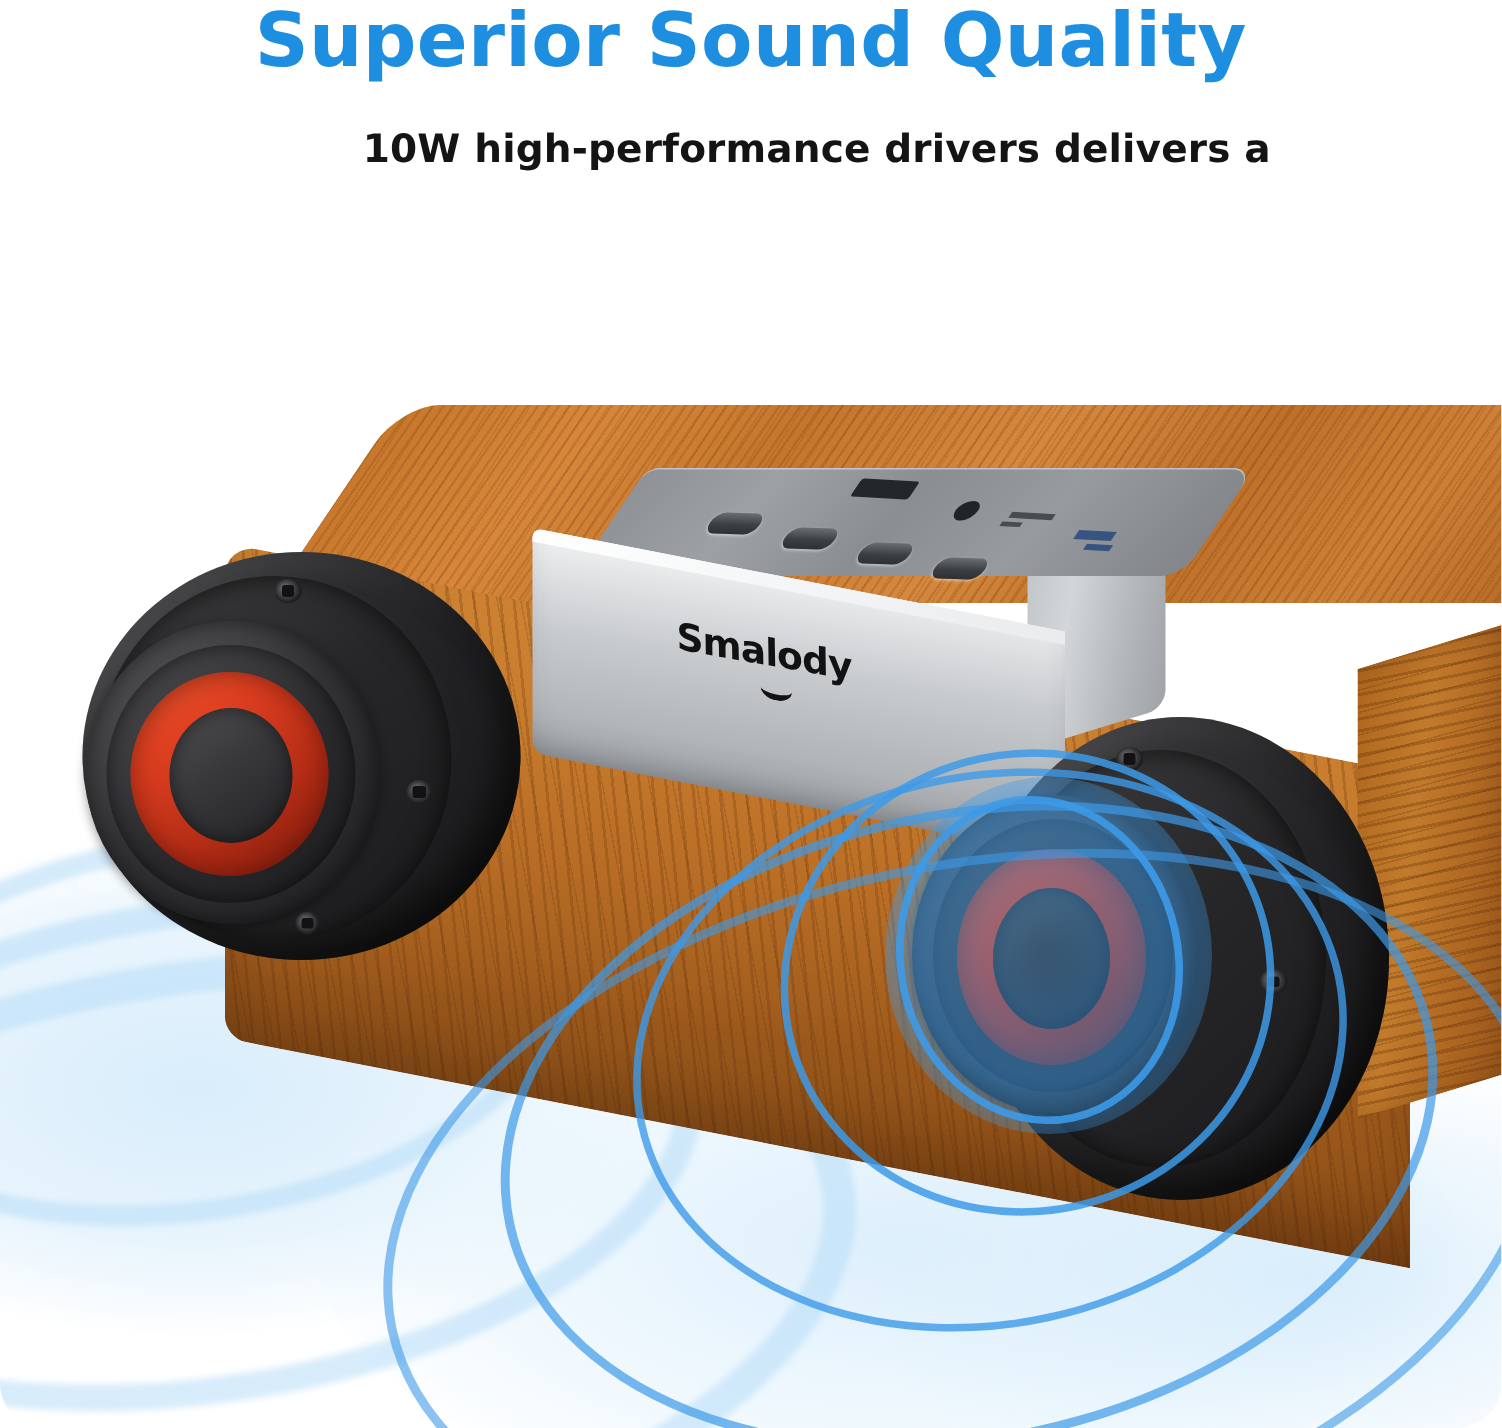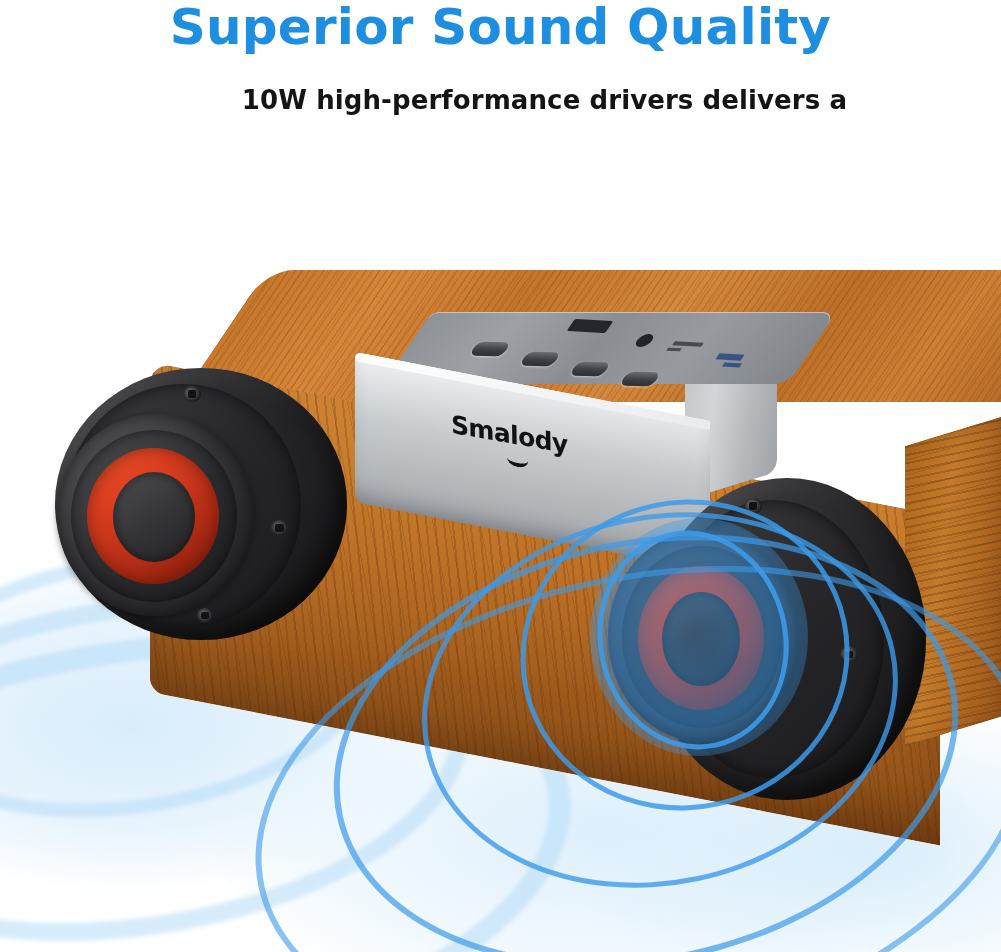--- a/index.html
+++ b/index.html
@@ -1,17 +1,17 @@
 <!DOCTYPE html>
 <html><head>
 <meta charset="utf-8">
 <style>
   html,body{margin:0;padding:0;background:#fff;}
   body{width:1001px;height:952px;overflow:hidden;font-family:"Liberation Sans",sans-serif;}
-  #stage{position:relative;width:1001px;height:952px;background:#fff;overflow:hidden;}
+  #stage{position:relative;width:1001px;height:952px;background:#fff;overflow:hidden;border-radius:30px;}
 
   
   .hdr{position:absolute;left:0;width:1001px;text-align:center;}
   #title{top:-2px;font-size:50px;font-weight:700;color:#1E8FE0;letter-spacing:.2px;
          font-family:"DejaVu Sans","Liberation Sans",sans-serif;}
   #sub{top:82px;font-size:26px;font-weight:700;color:#141414;line-height:1.42;
        font-family:"DejaVu Sans","Liberation Sans",sans-serif;letter-spacing:.1px;padding-left:44px;}
   #sub span{display:block;}
 
   

